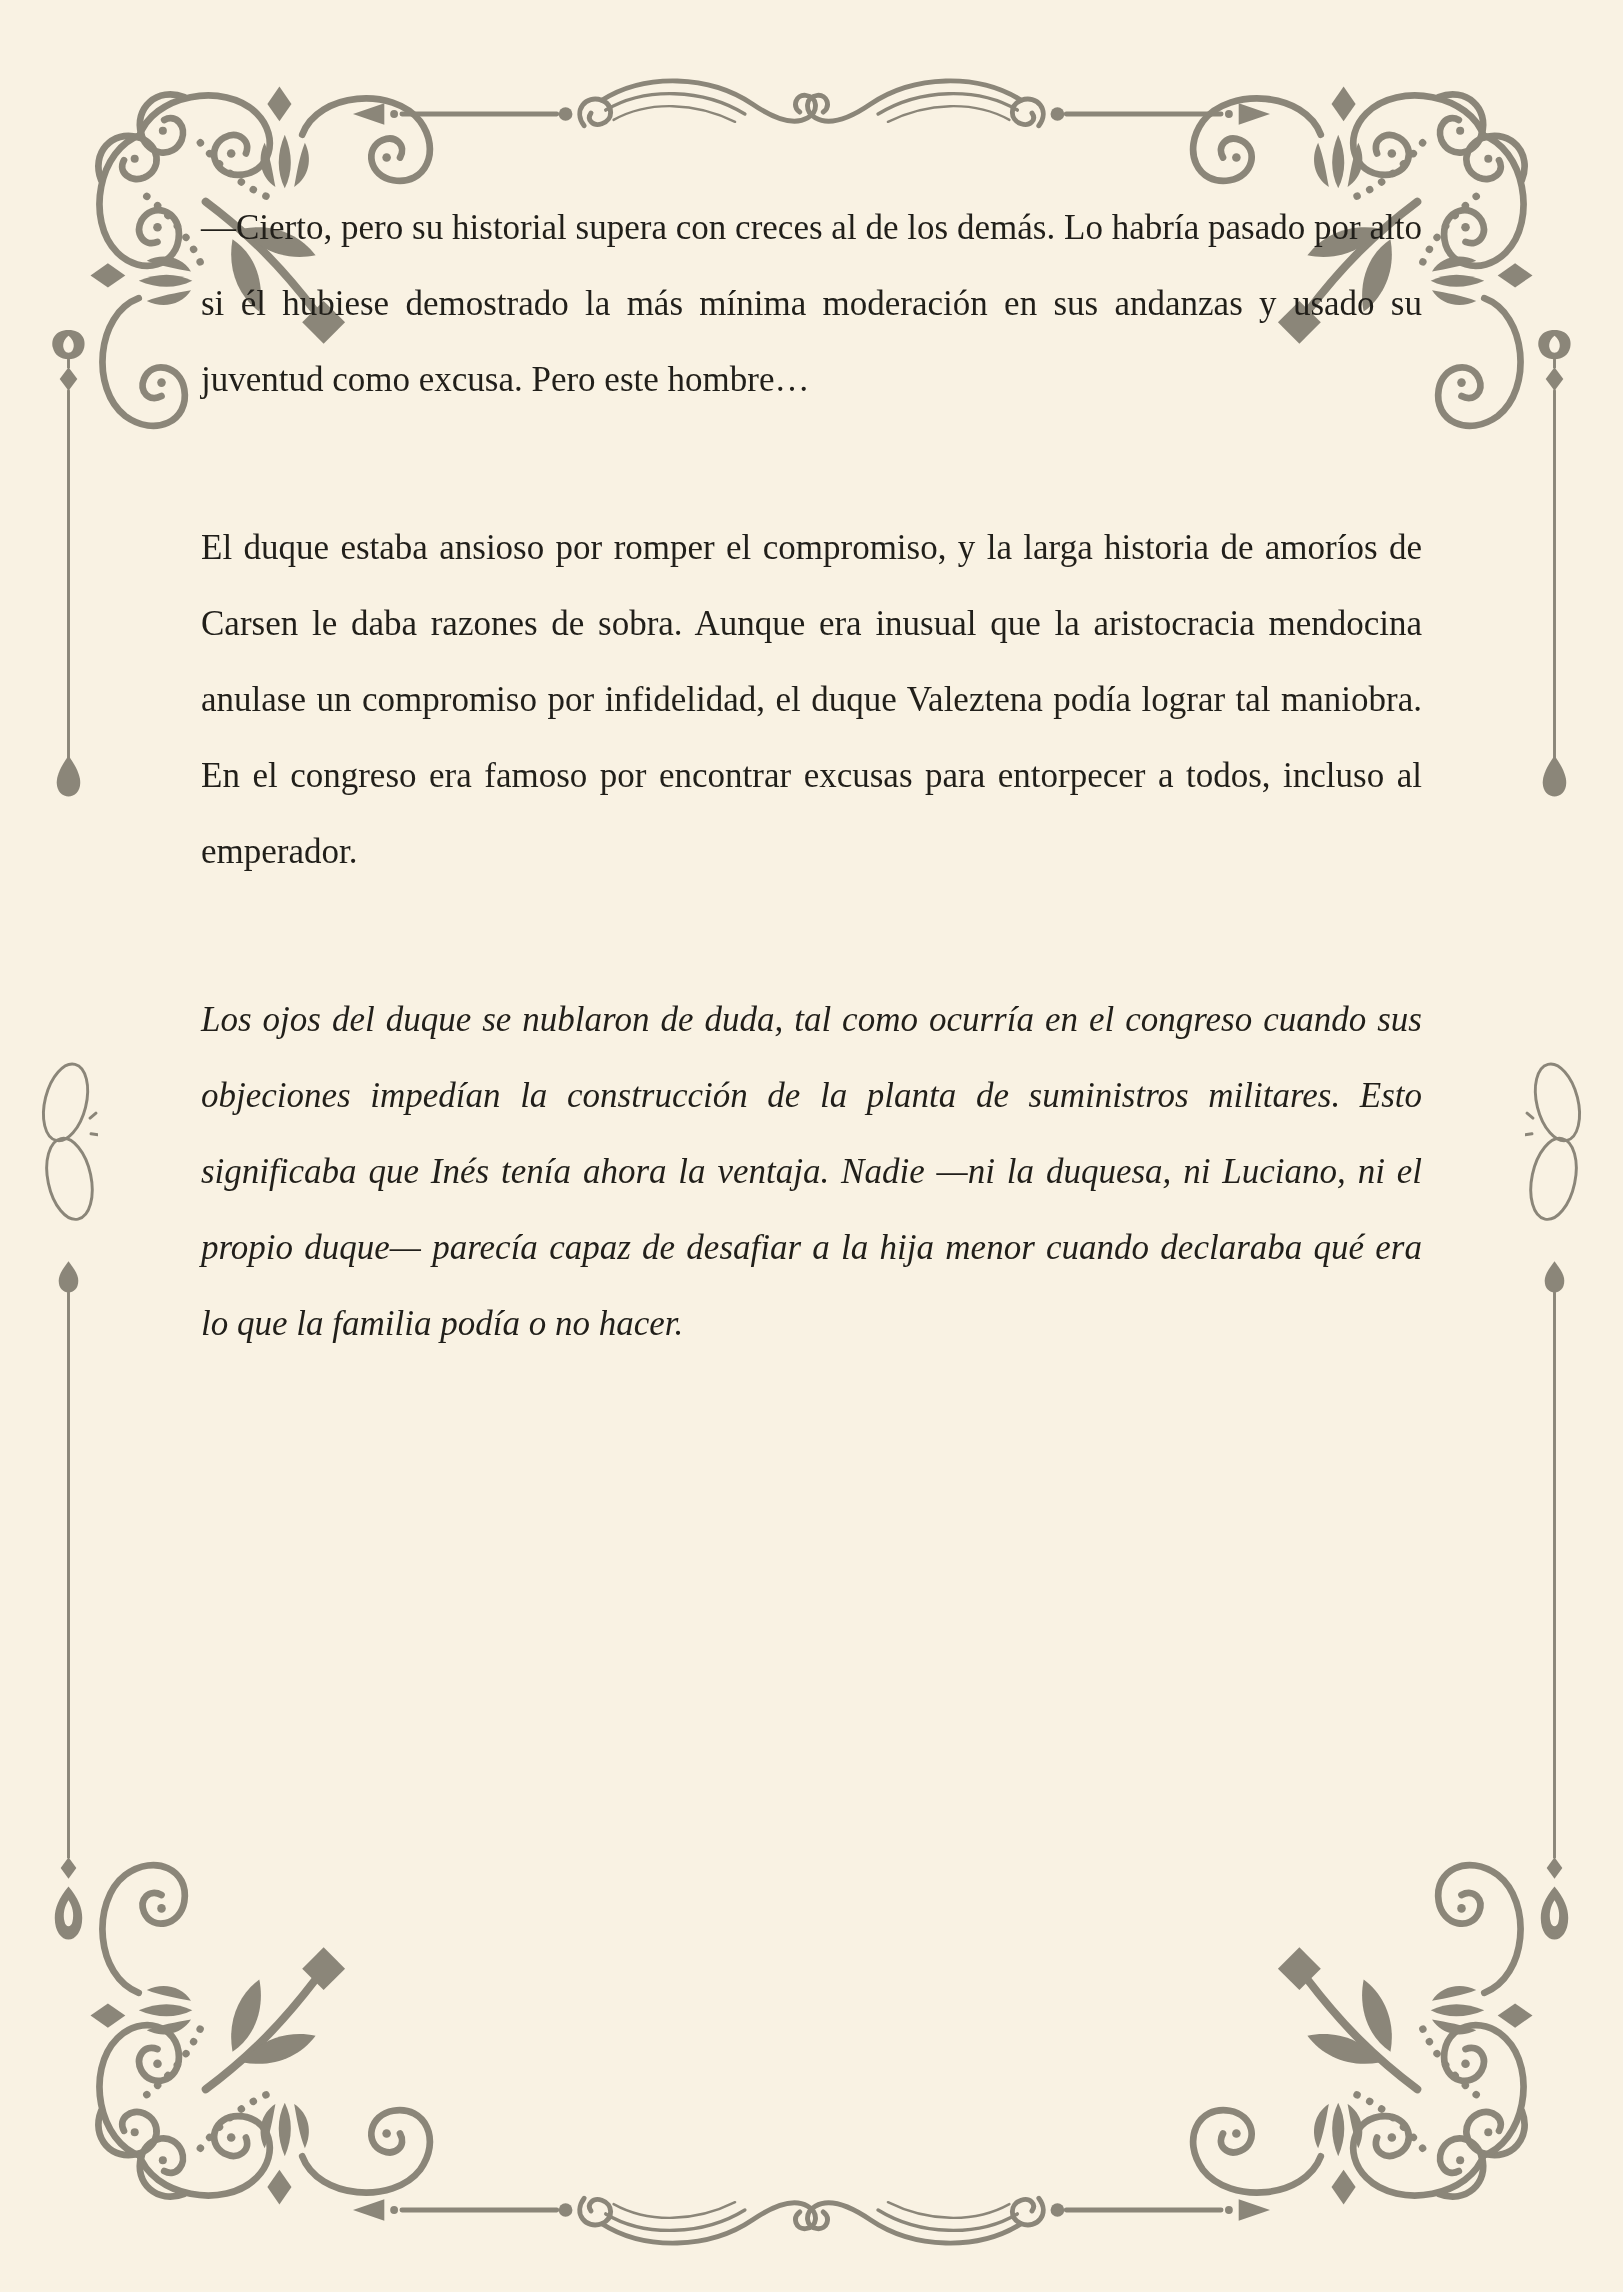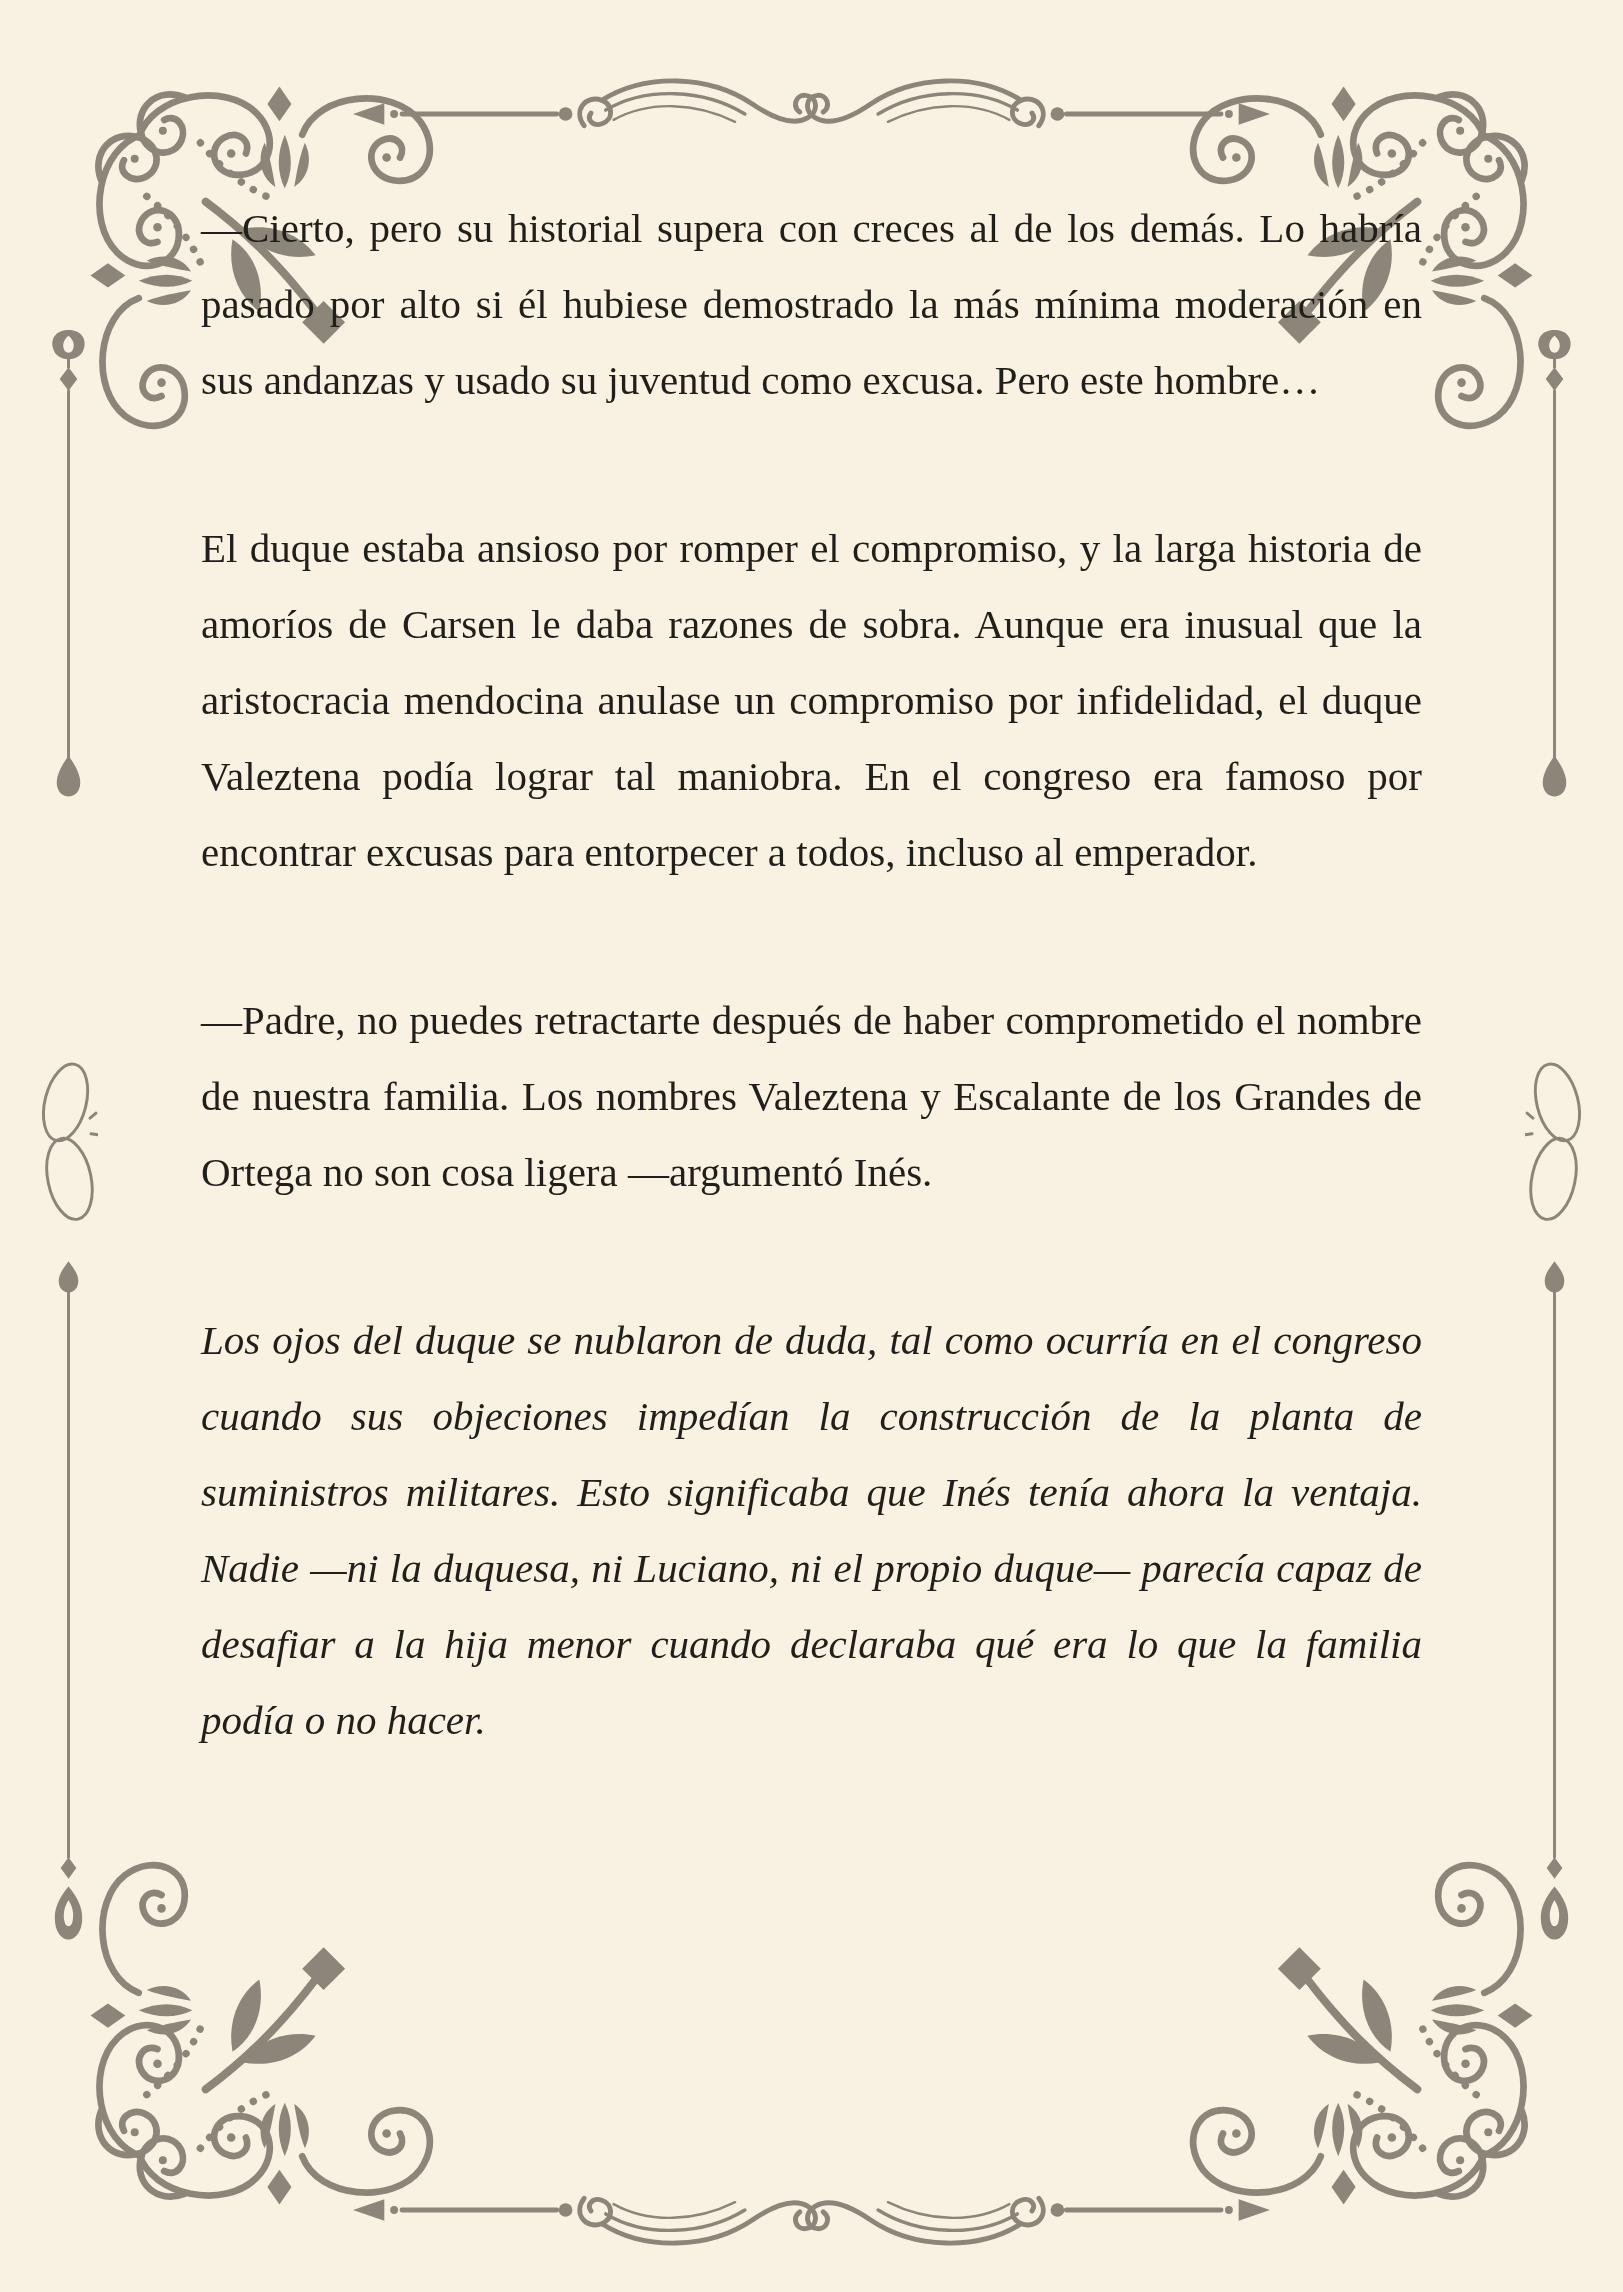--- a/index.html
+++ b/index.html
@@ -47,21 +47,21 @@
     color:var(--ornament);
   }
   .siderule.left{ left:39px; }
   .siderule.right{ right:39px; transform:scaleX(-1); }
 
   .content{
     position:absolute;
     left:201px; top:190px;
     width:1221px;
     color:var(--text);
-    font-size:41px;
+    font-size:35px;
     line-height:76px;
     text-align:justify;
     text-justify:inter-word;
   }
   .para{ margin:0 0 92px 0; }
   .para:last-child{ margin-bottom:0;font-style:italic; }
 </style>
 </head>
 <body>
 
@@ -182,18 +182,17 @@
   </div>
   <div class="siderule right">
     <svg viewBox="0 0 60 1670">
         <use href="#sideRule"></use>
       </svg>
   </div>
 
   <main class="content">
     <p class="para">—Cierto, pero su historial supera con creces al de los demás. Lo habría pasado por alto si él hubiese demostrado la más mínima moderación en sus andanzas y usado su juventud como excusa. Pero este hombre…</p>
     <p class="para">El duque estaba ansioso por romper el compromiso, y la larga historia de amoríos de Carsen le daba razones de sobra. Aunque era inusual que la aristocracia mendocina anulase un compromiso por infidelidad, el duque Valeztena podía lograr tal maniobra. En el congreso era famoso por encontrar excusas para entorpecer a todos, incluso al emperador.</p>
-    <p class="para">—Padre, no puedes retractarte después de haber comprometido el nombre de nuestra familia. Los nombres Valeztena y Escalante de los Grandes de Ortega no son cosa ligera —argumentó Inés.</p>
     <p class="para">Los ojos del duque se nublaron de duda, tal como ocurría en el congreso cuando sus objeciones impedían la construcción de la planta de suministros militares. Esto significaba que Inés tenía ahora la ventaja. Nadie —ni la duquesa, ni Luciano, ni el propio duque— parecía capaz de desafiar a la hija menor cuando declaraba qué era lo que la familia podía o no hacer.</p>
   </main>
 
 </div>
 
 
 </body></html>

